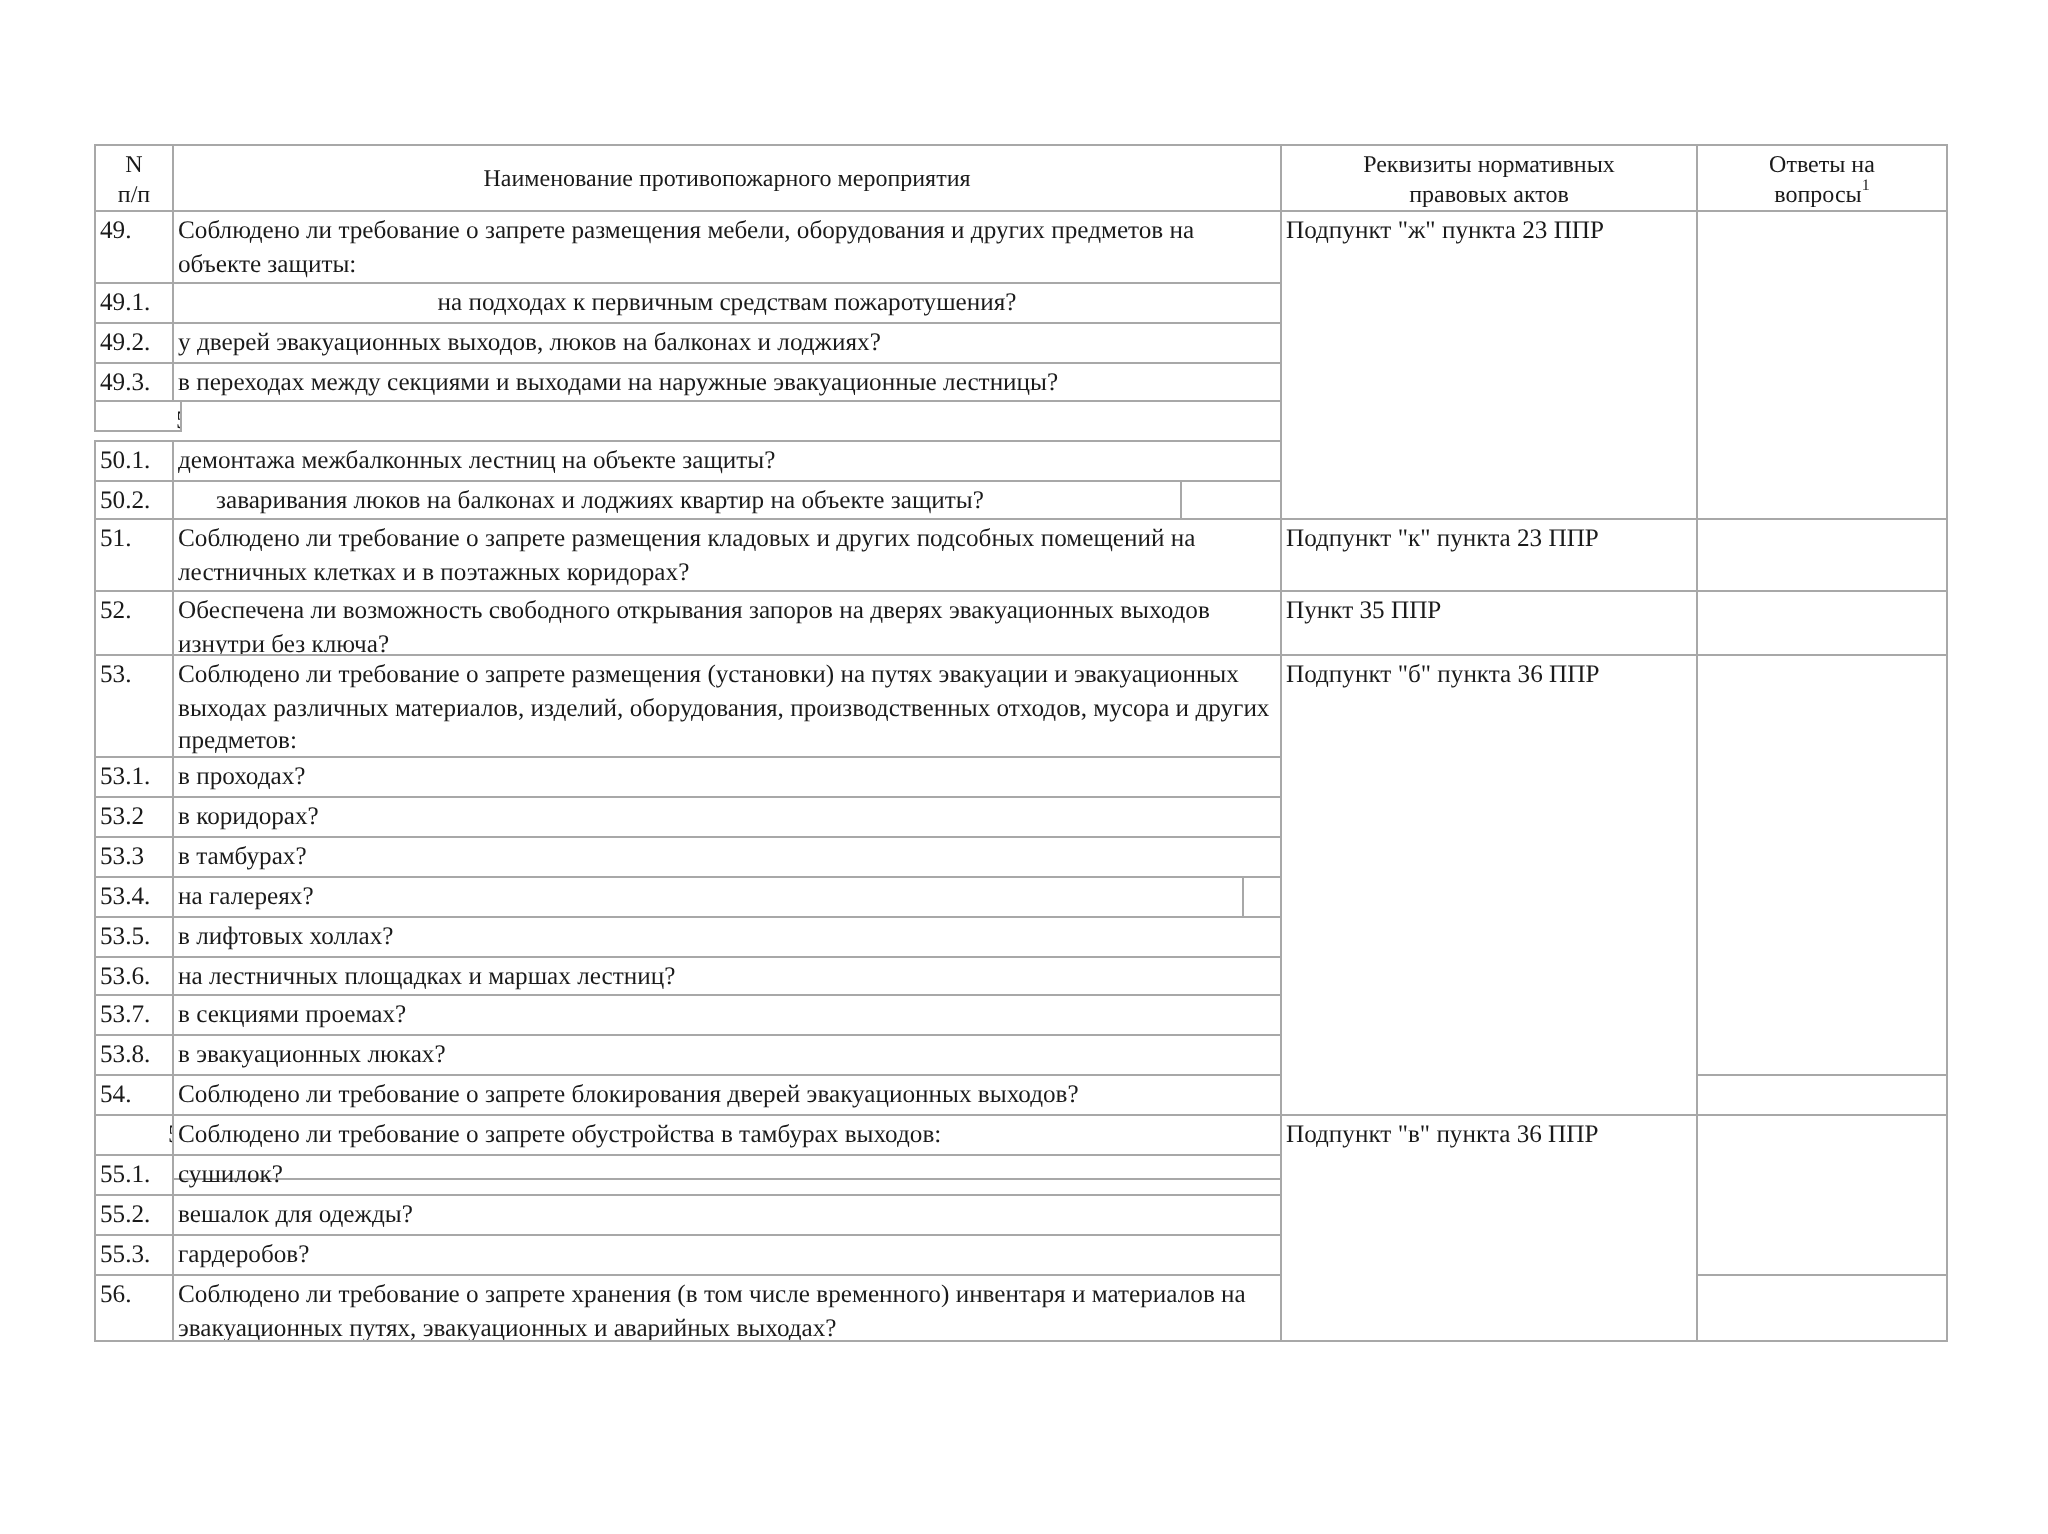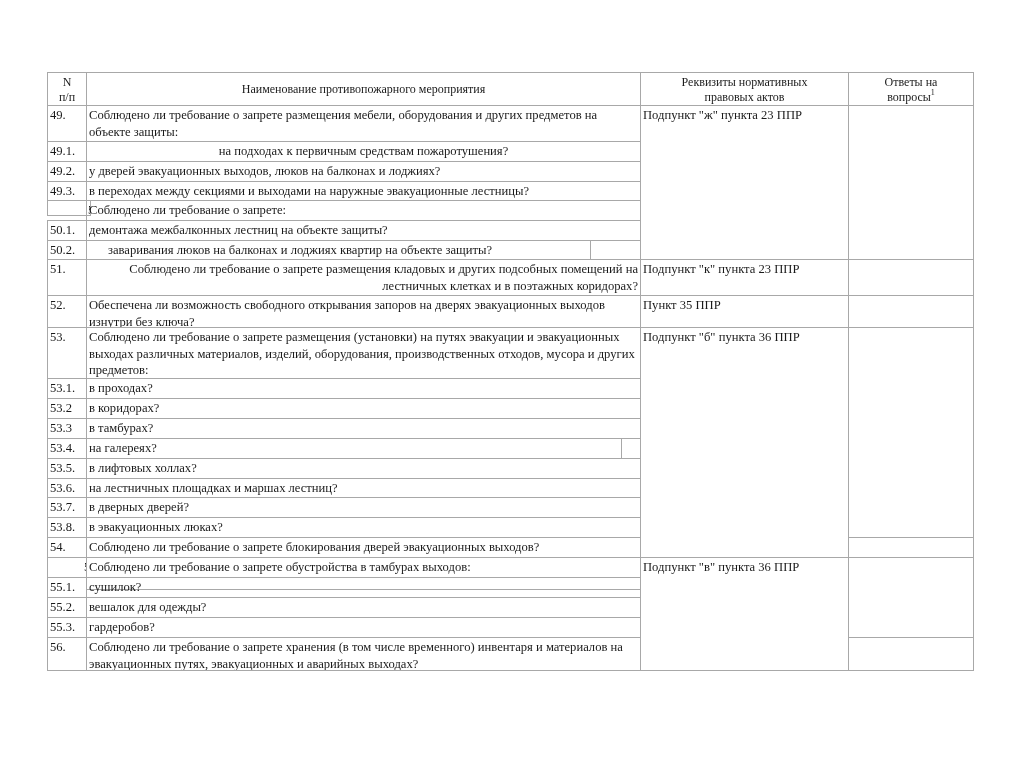--- a/index.html
+++ b/index.html
@@ -37,45 +37,44 @@
     </div>
   <div class="cell num" style="left: 0px; top: 33px; width: 40px; height: 37px;">49.</div>
       <div class="cell " style="left: 39px; top: 33px; width: 555px; height: 37px;">Соблюдено ли требование о запрете размещения мебели, оборудования и других предметов на объекте защиты:</div>
       <div class="cell num" style="left: 0px; top: 69px; width: 40px; height: 21px;">49.1.</div>
       <div class="cell " style="left: 39px; top: 69px; width: 555px; height: 21px; text-align: center;">на подходах к первичным средствам пожаротушения?</div>
       <div class="cell num" style="left: 0px; top: 89px; width: 40px; height: 21px;">49.2.</div>
       <div class="cell " style="left: 39px; top: 89px; width: 555px; height: 21px;">у дверей эвакуационных выходов, люков на балконах и лоджиях?</div>
       <div class="cell num" style="left: 0px; top: 109px; width: 40px; height: 20px;">49.3.</div>
       <div class="cell " style="left: 39px; top: 109px; width: 555px; height: 20px;">в переходах между секциями и выходами на наружные эвакуационные лестницы?</div>
       <div class="cell num" style="left: 0px; top: 128px; width: 40px; height: 16px; padding-left: 40px;">50.</div>
-      <div class="cell " style="left: 39px; top: 128px; width: 555px; height: 21px;">Соблюдено ли требование о запрете:</div>
       <div class="cell num" style="left: 0px; top: 148px; width: 40px; height: 21px;">50.1.</div>
       <div class="cell " style="left: 39px; top: 148px; width: 555px; height: 21px;">демонтажа межбалконных лестниц на объекте защиты?</div>
       <div class="cell num" style="left: 0px; top: 168px; width: 40px; height: 20px;">50.2.</div>
       <div class="cell " style="left: 39px; top: 168px; width: 505px; height: 20px; padding-left: 21px;">заваривания люков на балконах и лоджиях квартир на объекте защиты?</div>
       <div class="cell num" style="left: 0px; top: 187px; width: 40px; height: 37px;">51.</div>
-      <div class="cell " style="left: 39px; top: 187px; width: 555px; height: 37px; text-align: right;">Соблюдено ли требование о запрете размещения кладовых и других подсобных помещений на лестничных клетках и в поэтажных коридорах?</div>
+      <div class="cell " style="left: 39px; top: 187px; width: 555px; height: 37px;">Соблюдено ли требование о запрете размещения кладовых и других подсобных помещений на лестничных клетках и в поэтажных коридорах?</div>
       <div class="cell num" style="left: 0px; top: 223px; width: 40px; height: 33px;">52.</div>
       <div class="cell " style="left: 39px; top: 223px; width: 555px; height: 33px;">Обеспечена ли возможность свободного открывания запоров на дверях эвакуационных выходов изнутри без ключа?</div>
       <div class="cell num" style="left: 0px; top: 255px; width: 40px; height: 52px;">53.</div>
       <div class="cell " style="left: 39px; top: 255px; width: 555px; height: 52px;">Соблюдено ли требование о запрете размещения (установки) на путях эвакуации и эвакуационных выходах различных материалов, изделий, оборудования, производственных отходов, мусора и других предметов:</div>
       <div class="cell num" style="left: 0px; top: 306px; width: 40px; height: 21px;">53.1.</div>
       <div class="cell " style="left: 39px; top: 306px; width: 555px; height: 21px;">в проходах?</div>
       <div class="cell num" style="left: 0px; top: 326px; width: 40px; height: 21px;">53.2</div>
       <div class="cell " style="left: 39px; top: 326px; width: 555px; height: 21px;">в коридорах?</div>
       <div class="cell num" style="left: 0px; top: 346px; width: 40px; height: 21px;">53.3</div>
       <div class="cell " style="left: 39px; top: 346px; width: 555px; height: 21px;">в тамбурах?</div>
       <div class="cell num" style="left: 0px; top: 366px; width: 40px; height: 21px;">53.4.</div>
       <div class="cell " style="left: 39px; top: 366px; width: 536px; height: 21px;">на галереях?</div>
       <div class="cell num" style="left: 0px; top: 386px; width: 40px; height: 21px;">53.5.</div>
       <div class="cell " style="left: 39px; top: 386px; width: 555px; height: 21px;">в лифтовых холлах?</div>
       <div class="cell num" style="left: 0px; top: 406px; width: 40px; height: 20px;">53.6.</div>
       <div class="cell " style="left: 39px; top: 406px; width: 555px; height: 20px;">на лестничных площадках и маршах лестниц?</div>
       <div class="cell num" style="left: 0px; top: 425px; width: 40px; height: 21px;">53.7.</div>
-      <div class="cell " style="left: 39px; top: 425px; width: 555px; height: 21px;">в дверных дверей?</div>
+      <div class="cell " style="left: 39px; top: 425px; width: 555px; height: 21px;">в секциями проемах?</div>
       <div class="cell num" style="left: 0px; top: 445px; width: 40px; height: 21px;">53.8.</div>
       <div class="cell " style="left: 39px; top: 445px; width: 555px; height: 21px;">в эвакуационных люках?</div>
       <div class="cell num" style="left: 0px; top: 465px; width: 40px; height: 21px;">54.</div>
       <div class="cell " style="left: 39px; top: 465px; width: 555px; height: 21px;">Соблюдено ли требование о запрете блокирования дверей эвакуационных выходов?</div>
       <div class="cell num" style="left: 0px; top: 485px; width: 40px; height: 21px; padding-left: 36px;">55.</div>
       <div class="cell " style="left: 39px; top: 485px; width: 555px; height: 33px;">Соблюдено ли требование о запрете обустройства в тамбурах выходов:</div>
       <div class="cell num" style="left: 0px; top: 505px; width: 40px; height: 21px;">55.1.</div>
       <div class="cell " style="left: 39px; top: 505px; width: 555px; height: 21px;">сушилок?</div>
       <div class="cell num" style="left: 0px; top: 525px; width: 40px; height: 21px;">55.2.</div>
       <div class="cell " style="left: 39px; top: 525px; width: 555px; height: 21px;">вешалок для одежды?</div>

